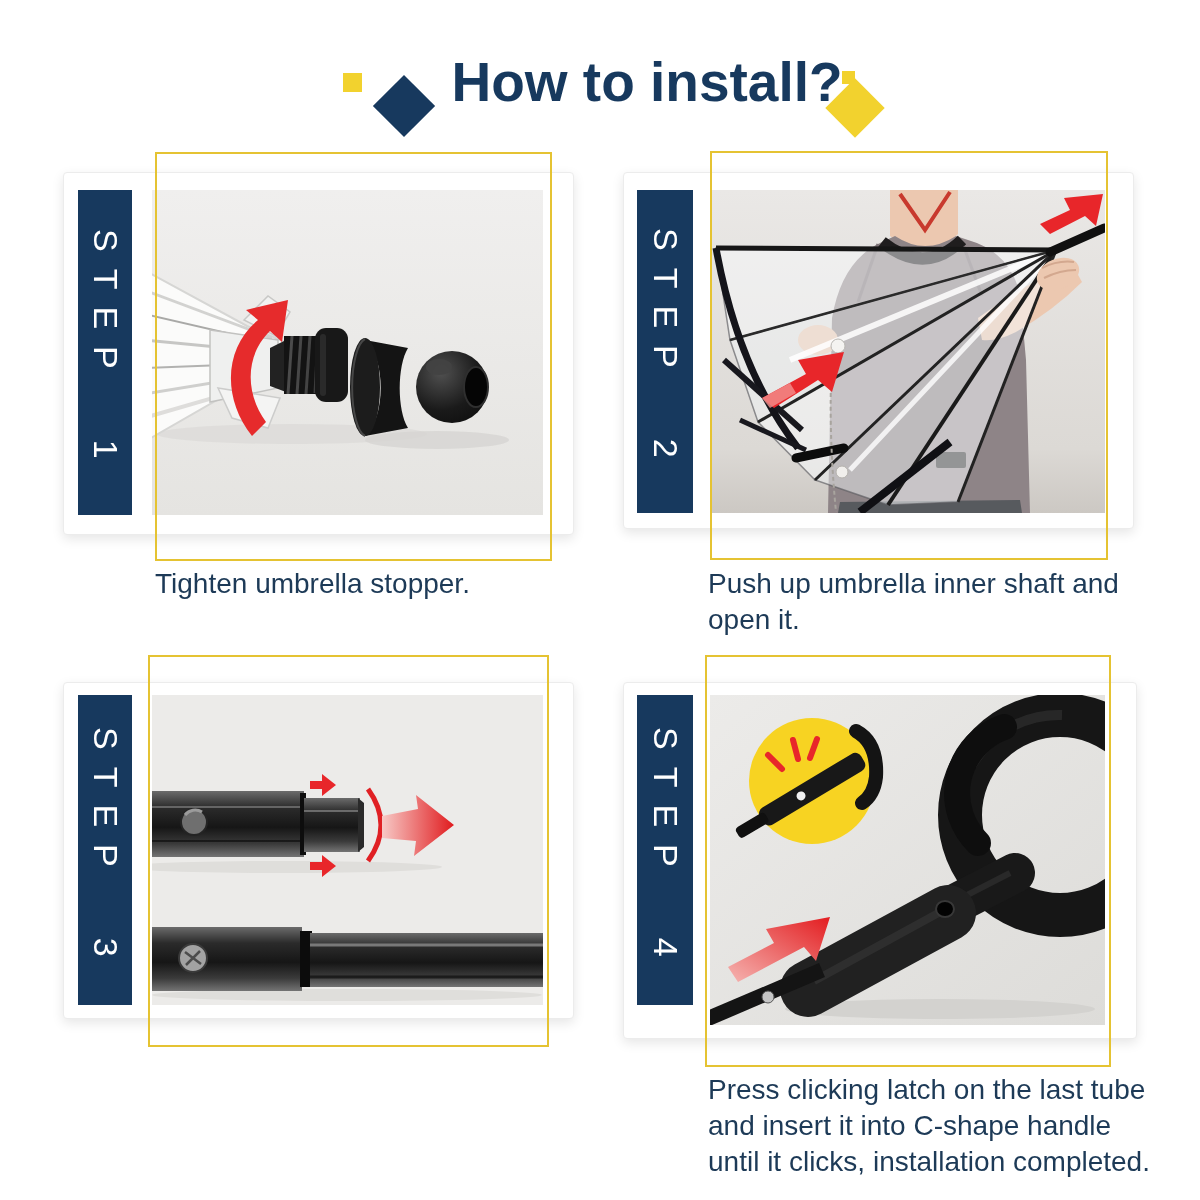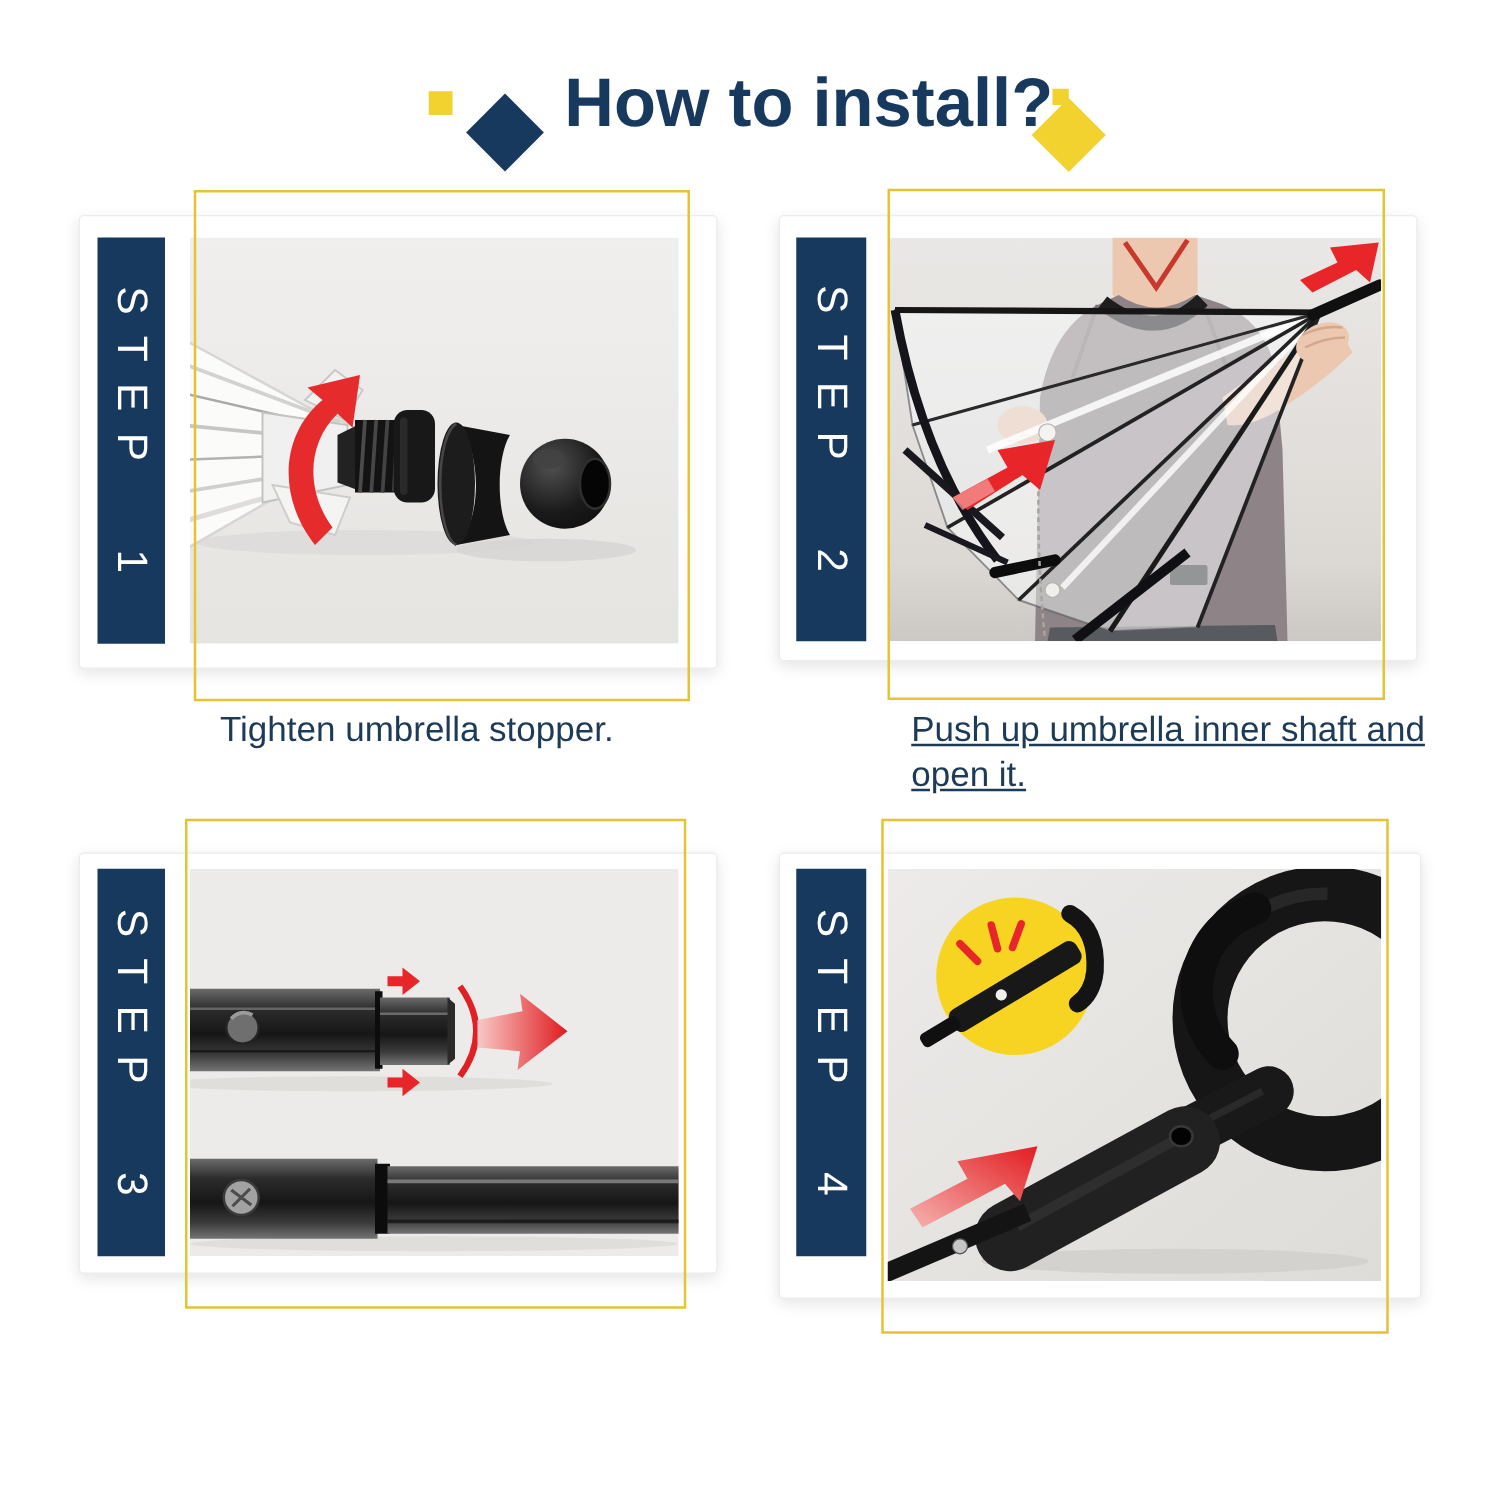--- a/index.html
+++ b/index.html
@@ -18,34 +18,34 @@
 
   
   .card{position:absolute;background:#ffffff;border:1px solid #ececec;border-radius:4px;
         box-shadow:0 4px 12px rgba(0,0,0,0.10);}
   .banner{position:absolute;background:#17395e;display:flex;align-items:center;justify-content:center;}
   .banner span{writing-mode:vertical-rl;color:#ffffff;font-size:34px;font-weight:400;
                letter-spacing:17px;word-spacing:28px;white-space:nowrap;}
   .photo{position:absolute;overflow:hidden;}
   .photo svg{display:block;}
   .frame{position:absolute;border:2px solid #e5c332;pointer-events:none;}
-  .caption{position:absolute;color:#1d3a57;font-size:28px;line-height:36px;white-space:pre-line;margin-left:21px;}
+  .caption{position:absolute;color:#1d3a57;font-size:28px;line-height:36px;white-space:pre-line;}
 
   
   .card1{left:63px;top:172px;width:509px;height:361px;}
   .banner1{left:78px;top:190px;width:54px;height:325px;}
   .photo1{left:152px;top:190px;width:391px;height:325px;}
   .frame1{left:155px;top:152px;width:393px;height:405px;}
   .caption1{left:155px;top:566px;width:430px;}
   
   .card2{left:623px;top:172px;width:509px;height:355px;}
   .banner2{left:637px;top:190px;width:56px;height:323px;}
   .photo2{left:710px;top:190px;width:395px;height:323px;}
   .frame2{left:710px;top:151px;width:394px;height:405px;}
-  .caption2{left:708px;top:566px;width:470px;text-decoration:underline;}
+  .caption2{left:708px;top:566px;width:470px;}
   
   .card3{left:63px;top:682px;width:509px;height:335px;}
   .banner3{left:78px;top:695px;width:54px;height:310px;}
   .photo3{left:152px;top:695px;width:391px;height:310px;}
   .frame3{left:148px;top:655px;width:397px;height:388px;}
   .caption3{left:148px;top:1050px;width:450px;}
   
   .card4{left:623px;top:682px;width:512px;height:355px;}
   .banner4{left:637px;top:695px;width:56px;height:310px;}
   .photo4{left:710px;top:695px;width:395px;height:330px;}
@@ -279,14 +279,17 @@
         <path d="M146 36 Q168 48 166 82 Q164 100 152 108" stroke="#141414" stroke-width="14" fill="none" stroke-linecap="round"></path>
         <g>
           <path d="M58 60 L72 74" stroke="#e8262a" stroke-width="6" stroke-linecap="round"></path>
           <path d="M83 45 L88 64" stroke="#e8262a" stroke-width="6" stroke-linecap="round"></path>
           <path d="M107 44 L100 63" stroke="#e8262a" stroke-width="6" stroke-linecap="round"></path>
         </g>
       </g>
     </svg>
   </div>
   <div class="frame frame4"></div>
+  <div class="caption caption4">Press clicking latch on the last tube
+and insert it into C-shape handle
+until it clicks, installation completed.</div>
 
 </div>
 
 </body></html>

